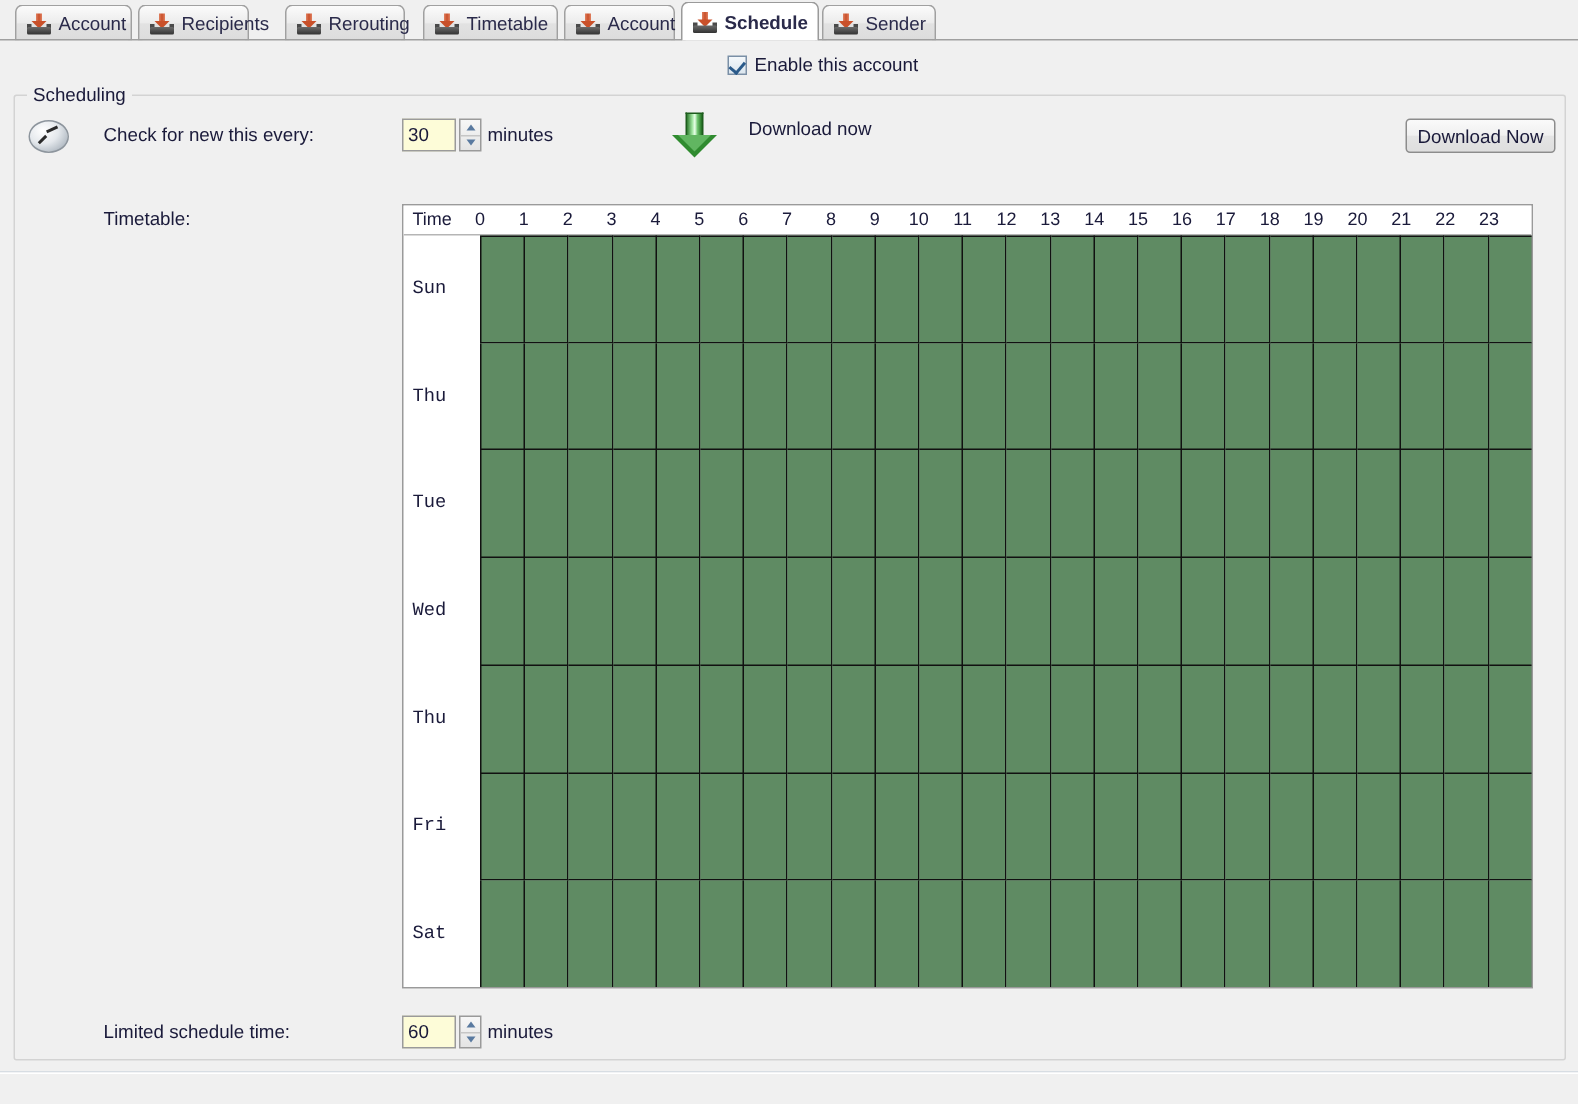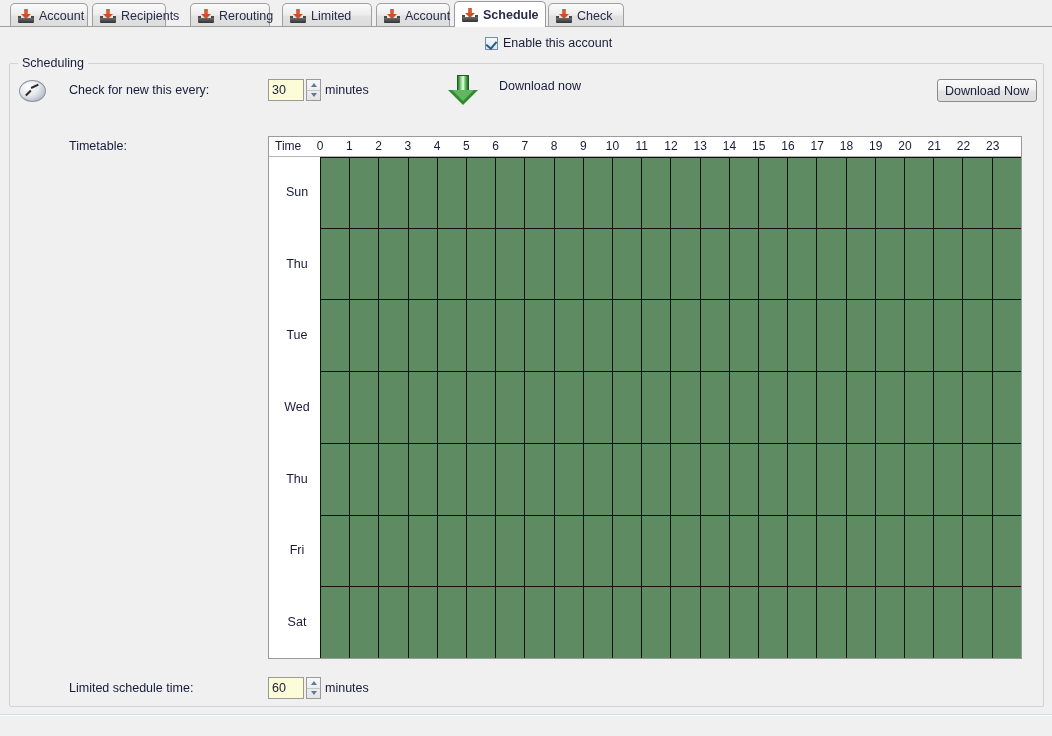--- a/index.html
+++ b/index.html
@@ -357,23 +357,24 @@
     border-bottom: 1px solid #111111;
     box-sizing: border-box;
     cursor: default;
   }
   .grid-cell.first { border-left: 1px solid #111111; }
   .grid-row.firstrow .grid-cell { border-top: 1px solid #111111; }
   .day-label {
     position: absolute;
     left: 6px;
     width: 44px;
-    text-align: center;
+    text-align: left;
     font-size: 12.5px;
     color: #1a1a3a;
+    font-family: Liberation Mono, monospace;
   }
 
   
   #bottom-sep {
     position: absolute;
     left: 0; top: 714px;
     width: 1052px; height: 1px;
     background: #d7dde3;
   }
   #bottom-sep2 {
@@ -421,21 +422,21 @@
           <span class="tab-label">Rerouting</span>
         </div>
         <div class="tab" style="left: 282px; width: 90px;">
           <span class="tray-icon">
             <span class="arrow-stem"></span>
             <span class="arrow-head"></span>
             <span class="tray-lip-l"></span>
             <span class="tray-lip-r"></span>
             <span class="tray-body"></span>
           </span>
-          <span class="tab-label">Limited</span>
+          <span class="tab-label">Timetable</span>
         </div>
         <div class="tab" style="left: 376px; width: 74px;">
           <span class="tray-icon">
             <span class="arrow-stem"></span>
             <span class="arrow-head"></span>
             <span class="tray-lip-l"></span>
             <span class="tray-lip-r"></span>
             <span class="tray-body"></span>
           </span>
           <span class="tab-label">Account</span>
@@ -451,21 +452,21 @@
           <span class="tab-label">Schedule</span>
         </div>
         <div class="tab" style="left: 548px; width: 76px;">
           <span class="tray-icon">
             <span class="arrow-stem"></span>
             <span class="arrow-head"></span>
             <span class="tray-lip-l"></span>
             <span class="tray-lip-r"></span>
             <span class="tray-body"></span>
           </span>
-          <span class="tab-label">Check</span>
+          <span class="tab-label">Sender</span>
         </div>
       </div>
     <div id="tab-strip-line"></div>
   </div>
 
   <div id="enable-row">
     <span class="wincheck">
       <span class="tick"></span>
     </span>
     <span>Enable this account</span>

